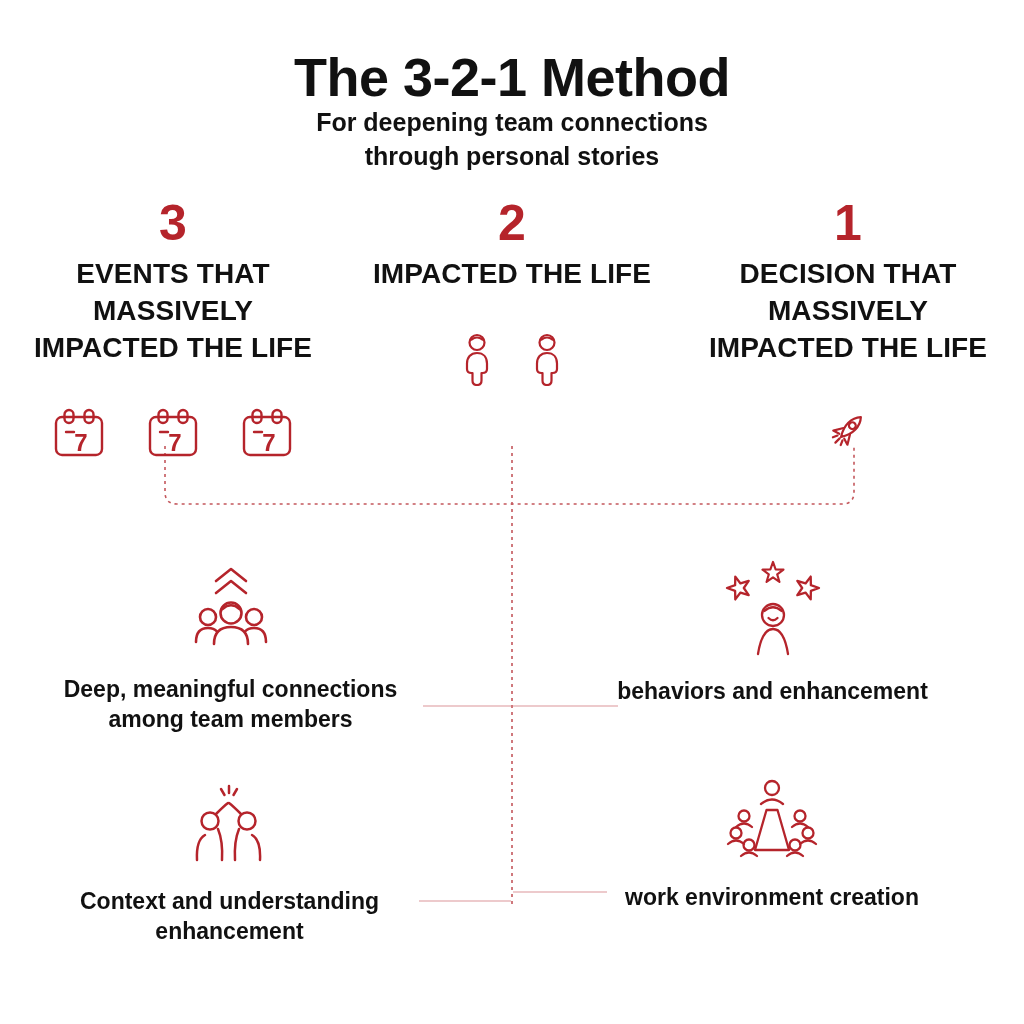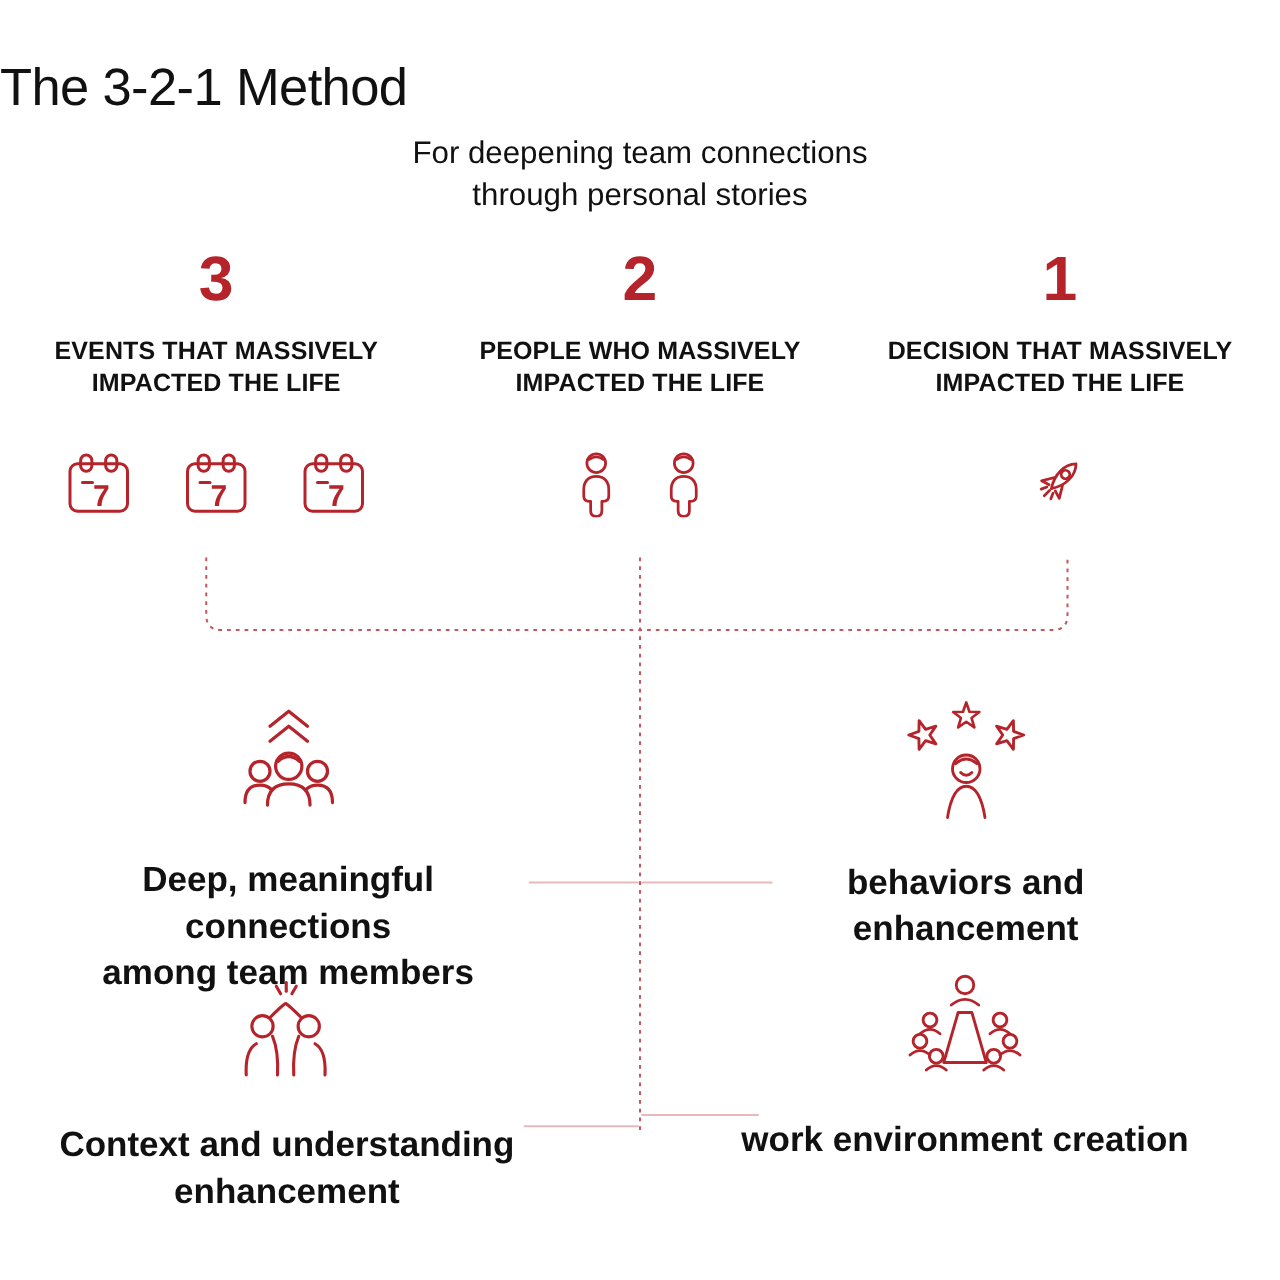--- a/index.html
+++ b/index.html
@@ -16,44 +16,45 @@
   }
   .canvas{
     position:relative;
     width:1024px;height:1024px;
     background:var(--bg,#fff);
     overflow:hidden;
     margin:0 auto;
   }
   .page-title{
     position:absolute;top:46px;left:0;width:100%;
-    font-size:42px;font-weight:400;color:var(--ink,#111);
+    text-align:center;
+    font-size:54px;font-weight:700;color:var(--ink,#111);
     letter-spacing:-0.5px;
   }
   .subtitle{
     position:absolute;top:106px;left:0;width:100%;
     text-align:center;
-    font-size:25px;font-weight:400;color:var(--ink,#111);
+    font-size:25px;font-weight:700;color:var(--ink,#111);
     line-height:1.35;
   }
   .col{
     position:absolute;top:198px;width:340px;
     text-align:center;
   }
   .col-1{left:3px;}
   .col-2{left:342px;}
   .col-3{left:678px;}
   .num{
     display:block;
     font-size:50px;font-weight:800;line-height:1;
     color:var(--accent,#B5242B);
   }
   .heading{
-    margin-top:20px;
-    font-size:20px;font-weight:800;color:var(--ink,#111);
+    margin-top:8px;
+    font-size:28px;font-weight:800;color:var(--ink,#111);
     line-height:1.32;letter-spacing:0.1px;
     text-transform:uppercase;
   }
   .icons-row{
     margin-top:36px;
     display:flex;justify-content:center;align-items:center;
     gap:42px;height:60px;
   }
   .icons-row.people{gap:34px;}
   .icon{color:var(--accent,#B5242B);display:block;}
@@ -69,22 +70,22 @@
     stroke-dasharray:3 4;
   }
   .line-soft{
     stroke:var(--line-soft,#E7B9BB);stroke-width:1.6;fill:none;
   }
   .benefit{
     position:absolute;text-align:center;
   }
   .benefit .icon{margin:0 auto;}
   .benefit-text{
-    margin-top:30px;
-    font-size:28px;font-weight:800;color:var(--ink,#111);
+    margin-top:18px;
+    font-size:23px;font-weight:800;color:var(--ink,#111);
     line-height:1.32;
   }
   .benefit-1{left:38px;top:560px;width:385px;}
   .benefit-2{left:585px;top:558px;width:375px;}
   .benefit-3{left:42px;top:784px;width:375px;}
   .benefit-4{left:582px;top:776px;width:380px;}
   .icon-team-growth{width:104px;height:96px;}
   .icon-star-person{width:112px;height:100px;}
   .icon-high-five{width:96px;height:84px;}
   .icon-inclusive-team{width:96px;height:88px;}
@@ -219,21 +220,20 @@
         </svg>
       <svg class="icon icon-calendar" viewBox="0 0 52 50">
           <use href="#sym-calendar"></use>
         </svg>
     </div>
   </div>
 
   <div class="col col-2">
     <span class="num">2</span>
     <div class="heading">
-      <div>PEOPLE WHO MASSIVELY</div>
       <div>IMPACTED THE LIFE</div>
     </div>
     <div class="icons-row people">
       <svg class="icon icon-person" viewBox="0 0 36 54">
           <use href="#sym-person"></use>
         </svg>
       <svg class="icon icon-person" viewBox="0 0 36 54">
           <use href="#sym-person"></use>
         </svg>
     </div>

